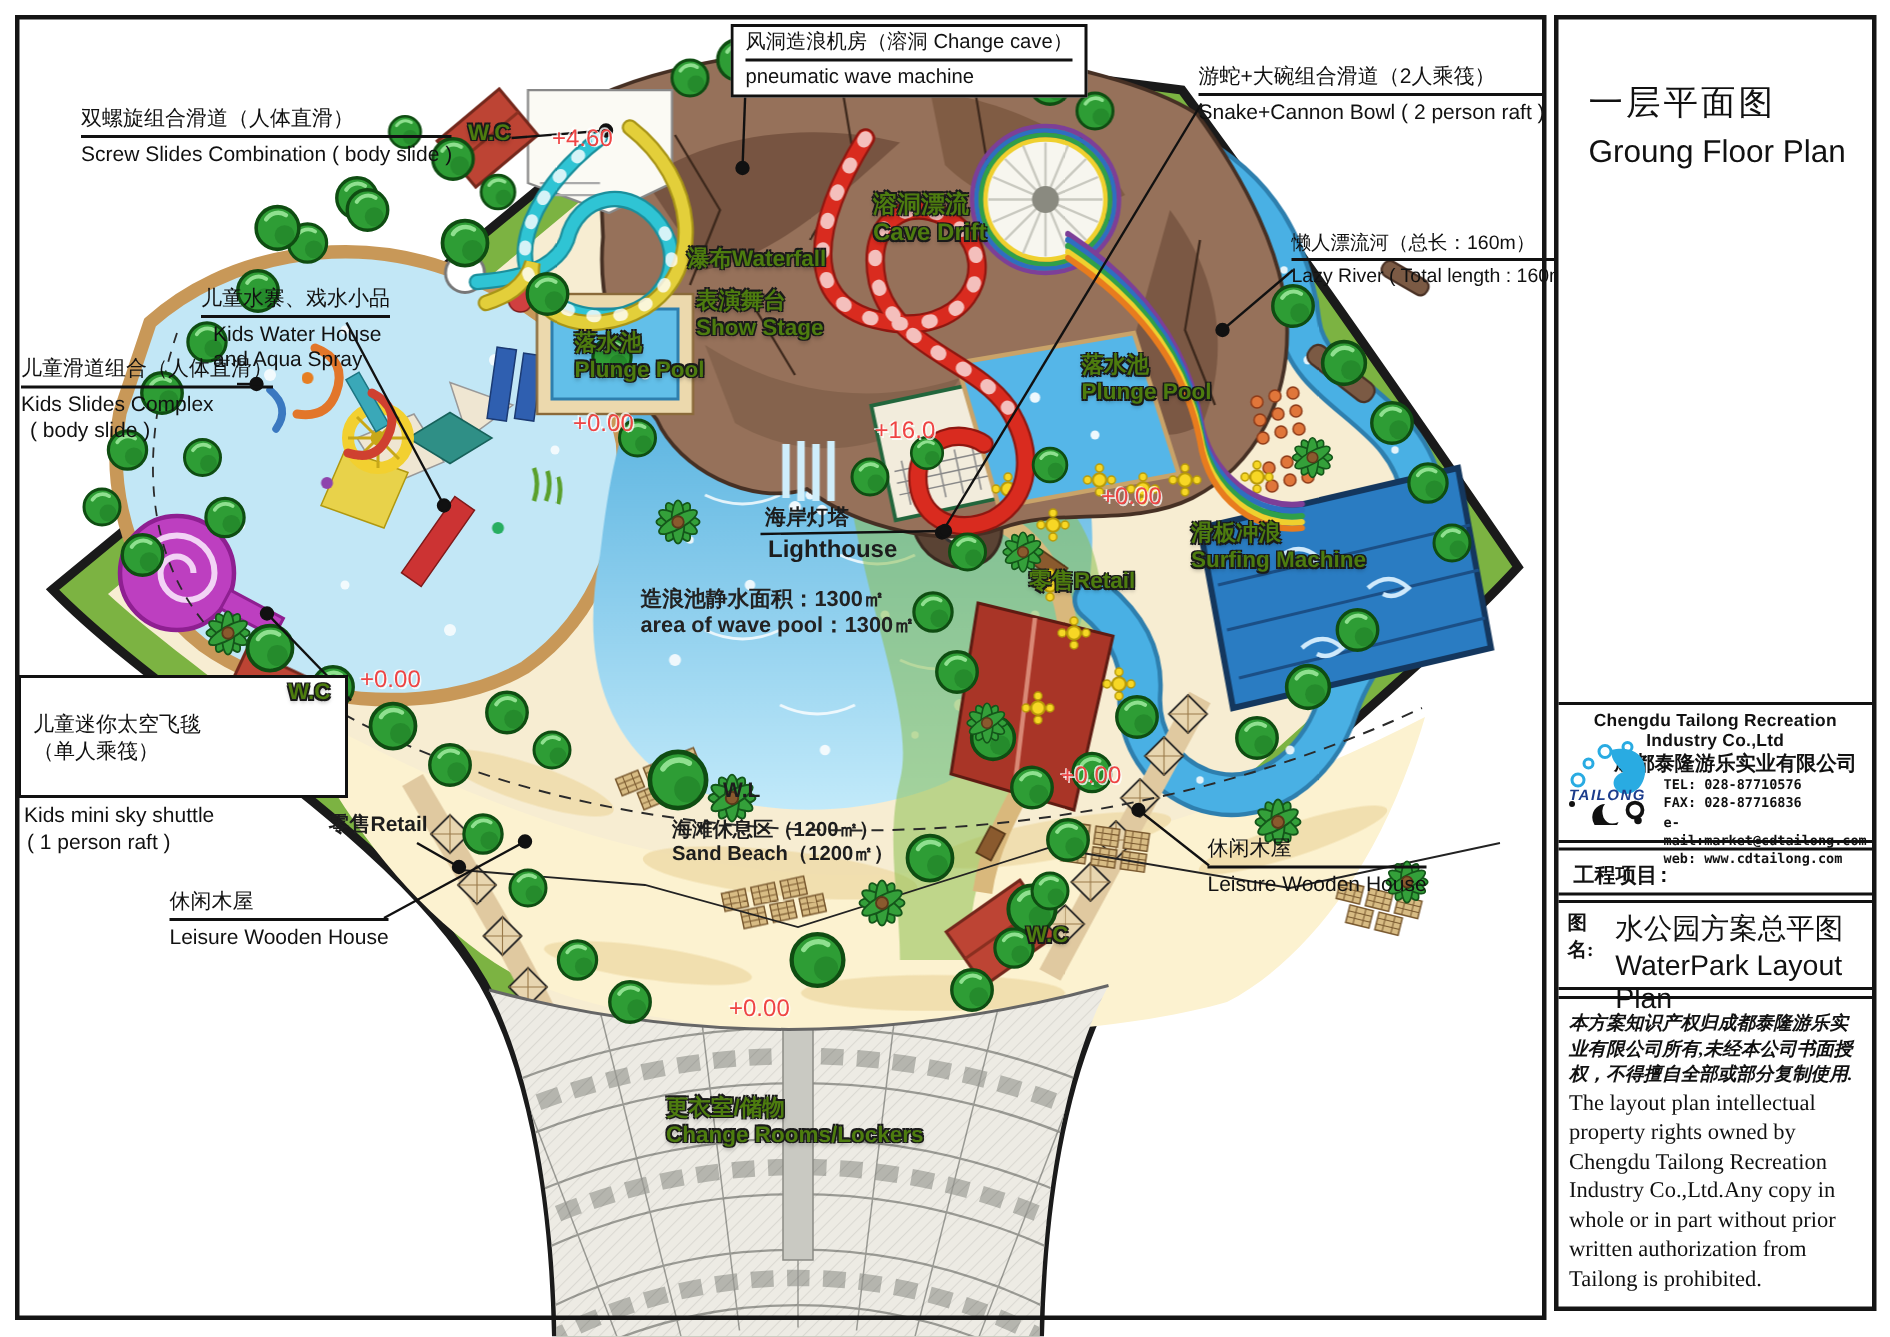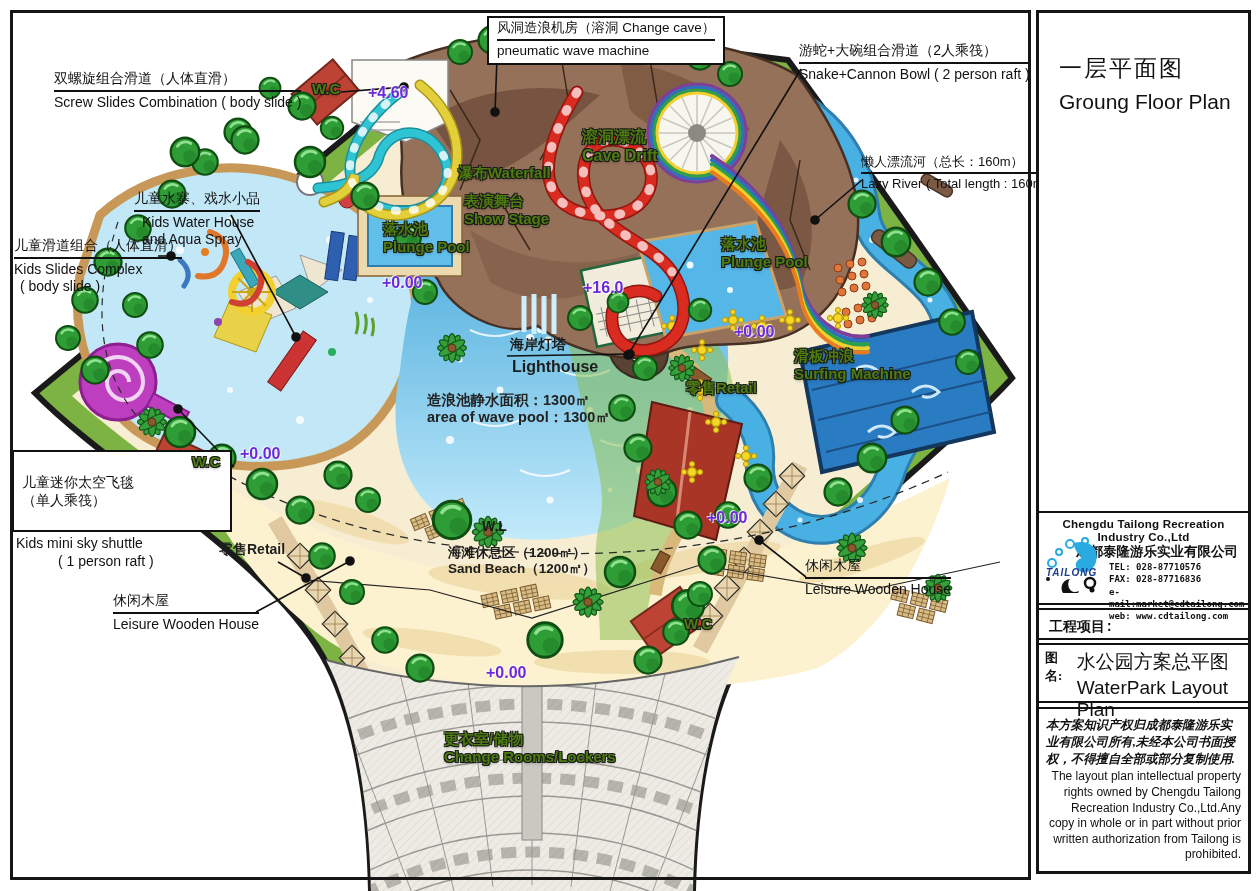--- a/index.html
+++ b/index.html
@@ -6,21 +6,21 @@
   .sheet{position:relative;width:1260px;height:891px;background:#fff;overflow:hidden;
          font-family:"Liberation Sans","DejaVu Sans",sans-serif;color:#111;}
   .abs{position:absolute;}
   .plan-frame{left:10px;top:10px;width:1015px;height:864px;border:3px solid #151515;pointer-events:none;}
   svg{display:block;}
   
   .lbl{position:absolute;white-space:nowrap;line-height:1.18;}
   .wlabel{color:#4d7c0f;font-weight:700;
      text-shadow:-1px -1px 0 #1a1a1a,1px -1px 0 #1a1a1a,-1px 1px 0 #1a1a1a,1px 1px 0 #1a1a1a,0 2px 3px rgba(0,0,0,.35);}
   .blabel{color:#1d1d1d;font-weight:600;}
-  .elev{color:#6d28d9;font-weight:700;font-size:16px;
+  .elev{color:#ef4444;font-weight:400;font-size:16px;
      text-shadow:-1px -1px 0 rgba(255,255,255,.8),1px 1px 0 rgba(255,255,255,.8);}
   .co{position:absolute;color:#111;font-size:14px;line-height:1.25;white-space:nowrap;}
   .co .zh{display:block;border-bottom:2px solid #111;padding-bottom:2px;margin-bottom:2px;}
   .co-box{border:2px solid #111;background:#fff;padding:2px 8px 3px;}
   .co-box .zh{border-bottom:2px solid #111;}
   .plainbox{border:2px solid #111;background:#fff;padding:21px 8px;line-height:1.3;}
   
   .sidebar{left:1036px;top:10px;width:215px;height:864px;border:3px solid #151515;box-sizing:border-box;
            display:flex;flex-direction:column;background:#fff;}
   .tb-title{height:546px;border-bottom:2px solid #111;padding:40px 0 0 20px;box-sizing:border-box;}
@@ -33,21 +33,21 @@
   .tb-logo{position:absolute;left:5px;top:22px;}
   .tb-project{border-top:2px solid #111;border-bottom:2px solid #111;margin-top:3px;height:32px;box-sizing:border-box;
               font-size:14px;font-weight:700;padding:8px 10px;font-family:Liberation Mono, monospace;}
   .tb-drawing{border-top:2px solid #111;border-bottom:2px solid #111;margin-top:3px;height:60px;box-sizing:border-box;
               display:flex;gap:6px;padding:4px 6px;}
   .tb-drawing .d-lab{font-size:13px;font-weight:700;font-family:"Liberation Serif",serif;}
   .tb-drawing .d-zh{font-size:19px;}
   .tb-drawing .d-en{font-size:19px;margin-top:2px;}
   .tb-copy{border-top:2px solid #111;margin-top:4px;flex:1;padding:8px 7px;box-sizing:border-box;}
   .tb-copy .cp-zh{font-family:"Liberation Serif",serif;font-style:italic;font-weight:700;font-size:12.4px;line-height:1.35;}
-  .tb-copy .cp-en{font-family:Liberation Sans, sans-serif;font-size:12px;line-height:1.3;margin-top:2px;text-align:right;}
+  .tb-copy .cp-en{font-family:Liberation Serif, serif;font-size:15px;line-height:1.3;margin-top:2px;}
 </style>
 </head>
 <body>
 
 <div class="sheet">
 
   <svg class="abs" style="left:0;top:0" width="1030" height="891" viewBox="0 0 1030 891">
     <defs>
       <linearGradient id="gwave" x1="0" y1="0" x2="0" y2="1">
         <stop offset="0" stop-color="#4faede"></stop>
@@ -557,21 +557,21 @@
     <span class="zh">儿童滑道组合（人体直滑）</span>
     <span style="display:block;">Kids Slides Complex</span>
     <span style="display:block;padding-left:6px;">( body slide )</span>
   </div>
   <div class="co" style="left:12px;top:450px;">
     <div class="plainbox" style="width:200px;">
       <span style="display:block;">儿童迷你太空飞毯</span>
       <span style="display:block;">（单人乘筏）</span>
     </div>
     <span style="display:block;margin-top:3px;padding-left:4px;">Kids mini sky shuttle</span>
-    <span style="display:block;padding-left:6px;margin-left:40px;">( 1 person raft )</span>
+    <span style="display:block;padding-left:6px;">( 1 person raft )</span>
   </div>
   <div class="lbl blabel" style="left:219px;top:541px;font-size:14px;">零售Retail</div>
   <div class="co" style="left:113px;top:592px;">
     <span class="zh" style="min-width:140px;">休闲木屋</span>
     <span>Leisure Wooden House</span>
   </div>
   <div class="co" style="left:805px;top:557px;">
     <span class="zh" style="min-width:140px;">休闲木屋</span>
     <span>Leisure Wooden House</span>
   </div>

